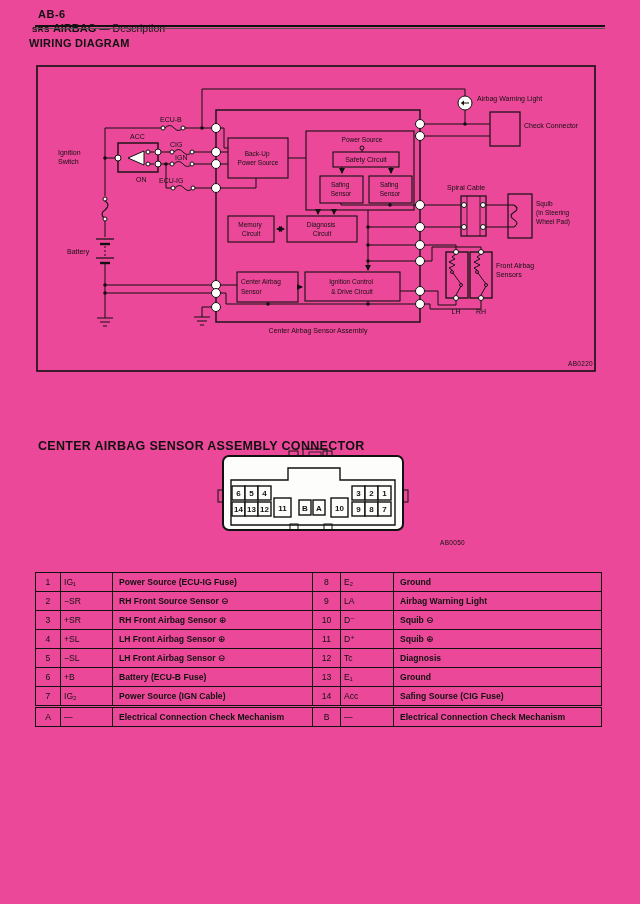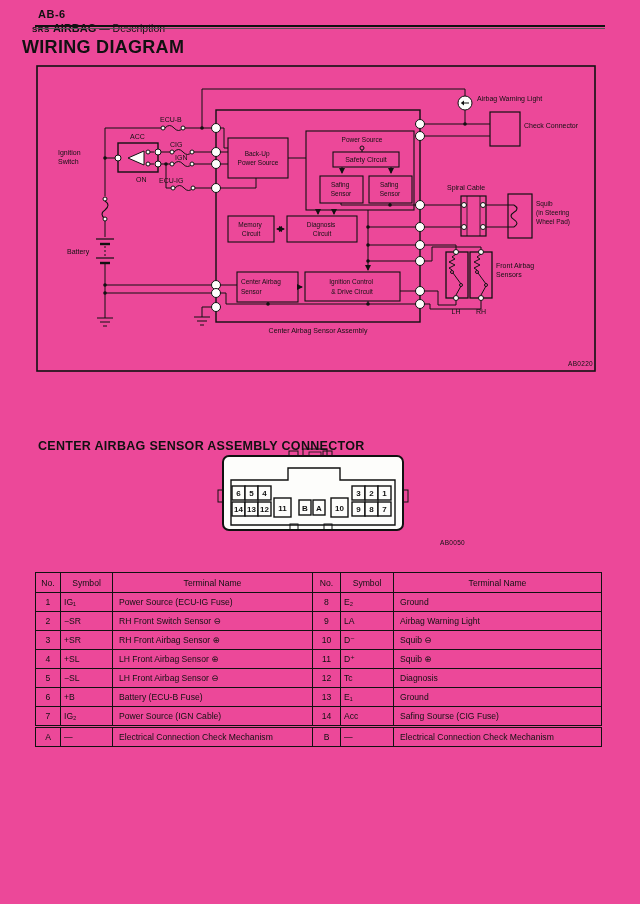--- a/index.html
+++ b/index.html
@@ -4,35 +4,35 @@
 <style>
   html,body{margin:0;padding:0;background:#e8e8e4;}
   .page{position:relative;width:640px;height:904px;background:#ec4899;margin:0 auto;
         font-family:"Liberation Sans","DejaVu Sans",sans-serif;color:#111;overflow:hidden;}
   .abs{position:absolute;}
   .page-no{left:38px;top:8px;font-size:11px;font-weight:bold;letter-spacing:.5px;}
   .doc-title{left:0;top:22px;width:100%;text-align:left;font-size:10.5px;margin-left:32px;}
   .doc-title .srs{font-size:8px;font-weight:bold;letter-spacing:.5px;}
   .doc-title .main{font-size:11px;font-weight:bold;}
   .header-rule{left:35px;top:25px;width:570px;height:1px;border-top:2px solid #111;border-bottom:1px solid #555;}
-  .h-wiring{left:22px;top:37px;font-size:18px;font-weight:bold;letter-spacing:.3px;}
+  .h-wiring{left:29px;top:37px;font-size:11px;font-weight:bold;letter-spacing:.3px;}
   .h-connector{left:38px;top:402px;font-size:12.5px;font-weight:bold;letter-spacing:.3px;margin-top:37px;}
   svg{position:absolute;left:0;}
   svg text{fill:#111;font-family:"Liberation Sans","DejaVu Sans",sans-serif;}
   .t7{font-size:7px;} .t65{font-size:6.5px;}
   .pin{font-size:8px;font-weight:bold;}
   .figcode{font-size:6.5px;letter-spacing:.3px;}
   
   .term-table{position:absolute;left:35px;top:572px;border-collapse:collapse;table-layout:fixed;}
   .term-table td{border:1px solid #111;font-size:8.6px;height:18px;padding:0 3px;
                  white-space:nowrap;overflow:hidden;}
   .term-table tr.head td{height:19px;text-align:center;}
   .td-no{text-align:center;}
   .td-sym{text-align:left;}
-  .td-name{padding-left:6px !important;}
+  .td-name{padding-left:6px !important;font-weight:bold;}
   .term-table tr.sep td{border-top:3px double #111;}
 </style>
 </head>
 <body>
 
 <div class="page">
 
   <div class="abs page-no">AB-6</div>
   <div class="abs doc-title">
     <span class="srs">SRS</span>
@@ -374,40 +374,32 @@
   <table class="term-table">
     <colgroup>
       <col style="width:25px">
         <col style="width:52px">
         <col style="width:200px">
       <col style="width:28px">
         <col style="width:53px">
         <col style="width:208px">
     </colgroup>
     <tbody>
-        <tr class="head">
-      <td>No.</td>
-      <td>Symbol</td>
-      <td>Terminal Name</td>
-      <td>No.</td>
-      <td>Symbol</td>
-      <td>Terminal Name</td>
-    </tr>
     <tr>
       <td class="td-no">1</td>
       <td class="td-sym">IG₁</td>
       <td class="td-name">Power Source (ECU-IG Fuse)</td>
       <td class="td-no">8</td>
       <td class="td-sym">E₂</td>
       <td class="td-name">Ground</td>
     </tr>
     <tr>
       <td class="td-no">2</td>
       <td class="td-sym">−SR</td>
-      <td class="td-name">RH Front Switch Sensor ⊖</td>
+      <td class="td-name">RH Front Source Sensor ⊖</td>
       <td class="td-no">9</td>
       <td class="td-sym">LA</td>
       <td class="td-name">Airbag Warning Light</td>
     </tr>
     <tr>
       <td class="td-no">3</td>
       <td class="td-sym">+SR</td>
       <td class="td-name">RH Front Airbag Sensor ⊕</td>
       <td class="td-no">10</td>
       <td class="td-sym">D⁻</td>

